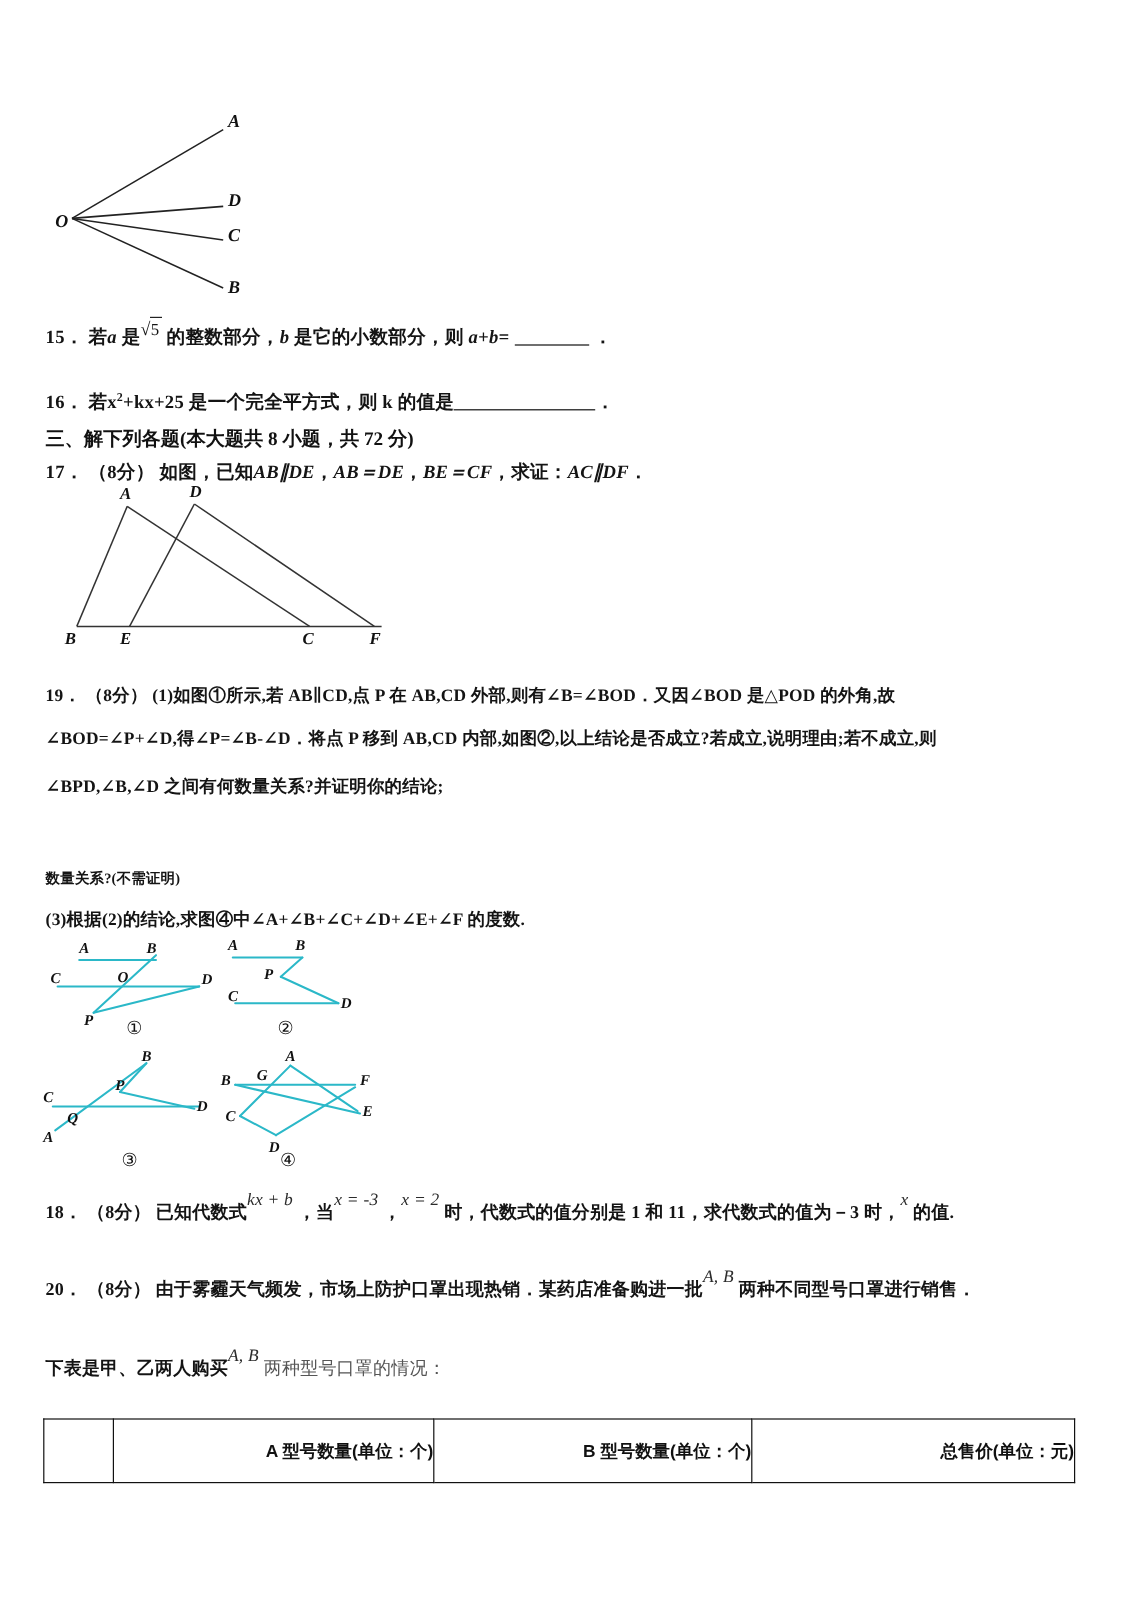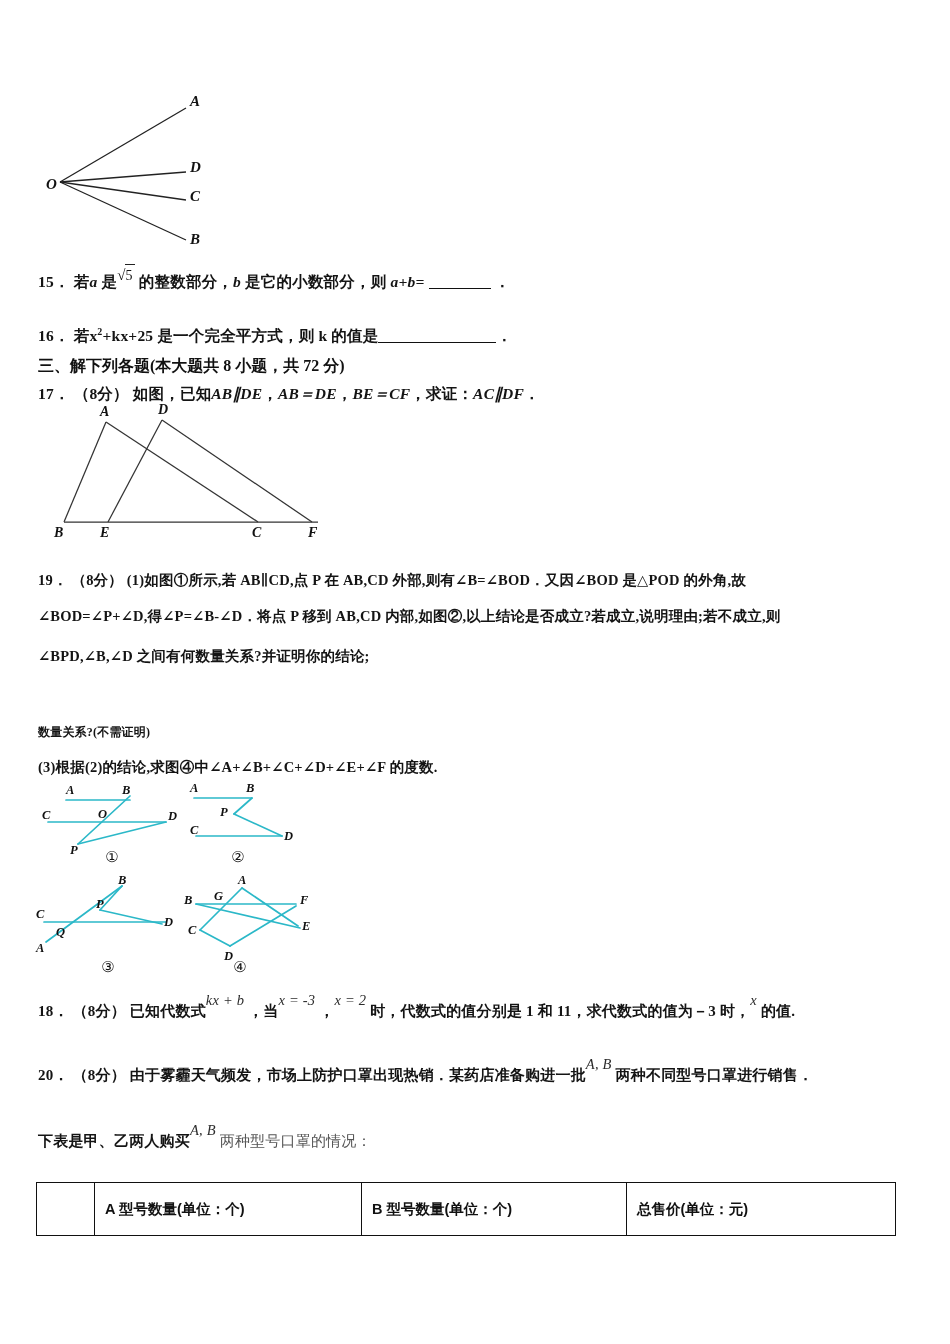--- a/index.html
+++ b/index.html
@@ -96,20 +96,21 @@
     color: #111;
     text-align: center;
     width: 24px;
   }
 
   
   .tbl {
     position: absolute;
     border-collapse: collapse;
     table-layout: fixed;
+    text-align: right;
   }
   .tbl td {
     border: 1.6px solid #111;
     height: 52px;
     padding: 0 0 0 10px;
     font-size: 14.5px;
     font-weight: bold;
     color: #111;
     vertical-align: middle;
     font-family: "Liberation Sans", sans-serif;

